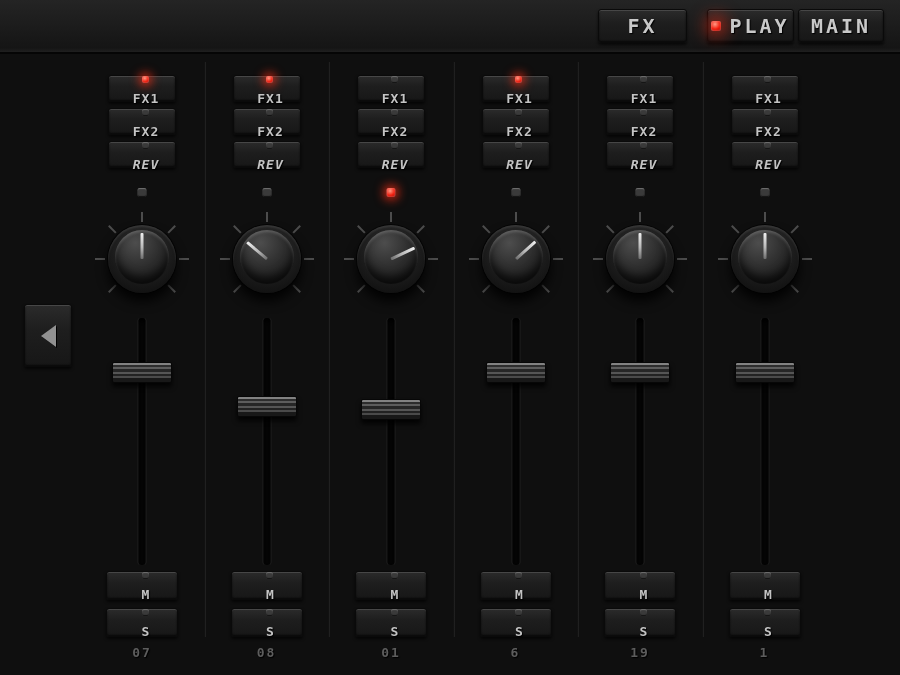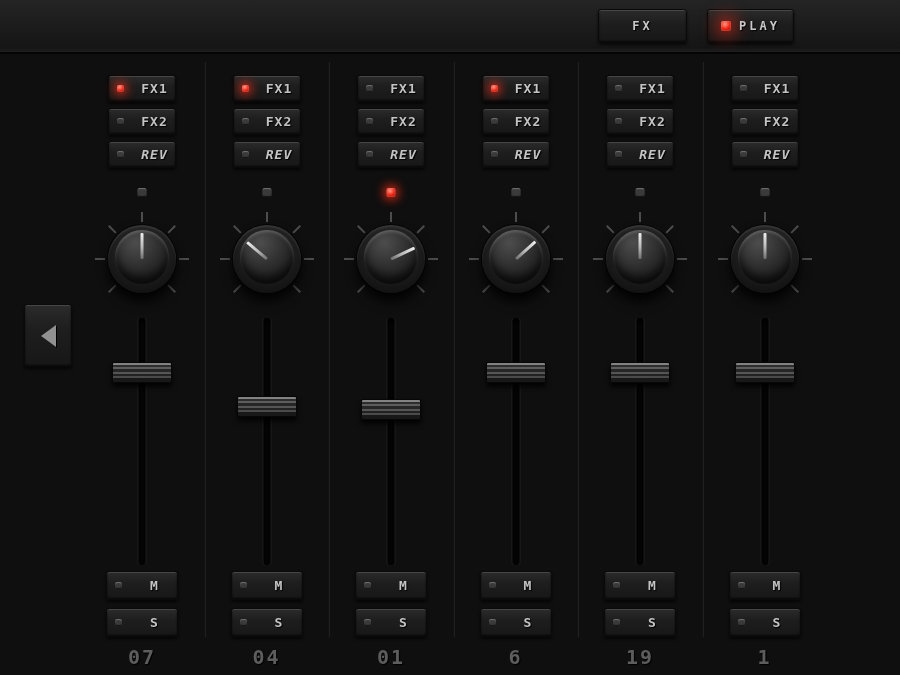--- a/index.html
+++ b/index.html
@@ -9,21 +9,21 @@
   
   .topbar{position:absolute;left:0;top:0;width:900px;height:52px;
           background:linear-gradient(180deg,#242424 0%,#1b1b1b 55%,#151515 92%,#1f1f1f 100%);
           border-bottom:2px solid #050505;}
   .btn{box-sizing:border-box;display:flex;align-items:center;justify-content:center;
        background:linear-gradient(180deg,#2b2b2b 0%,#1e1e1e 40%,#171717 100%);
        border:1px solid #0a0a0a;border-radius:3px;
        box-shadow:inset 0 1px 0 rgba(255,255,255,0.14),inset 0 -1px 2px rgba(0,0,0,0.7),0 2px 3px rgba(0,0,0,0.65);
        cursor:pointer;}
   .topbtn{position:absolute;top:9px;height:34px;gap:8px;}
-  .topbtn .btn-label{color:#c9c9c9;font-size:12px;font-weight:bold;letter-spacing:3px;
+  .topbtn .btn-label{color:#c9c9c9;font-size:20px;font-weight:bold;letter-spacing:3px;
                      text-shadow:1px 1px 1px #000;}
   .topbtn-fx{left:598px;width:89px;}
   .topbtn-play{left:707px;width:87px;}
   .topbtn-main{left:798px;width:86px;}
 
   
   .led{width:8px;height:8px;border-radius:2px;background:#3a3a3a;flex:none;
        box-shadow:inset 0 1px 1px rgba(255,255,255,0.28),inset 0 -1px 1px rgba(0,0,0,0.7);}
   .led.on{background:radial-gradient(circle at 40% 32%,#ff9a85,#ef1d0d 55%,#8f0400);
           box-shadow:0 0 10px 3px rgba(255,45,20,0.7),inset 0 0 2px rgba(255,255,255,0.5);}
@@ -34,21 +34,21 @@
   .panel{position:absolute;left:0;top:54px;width:900px;height:621px;}
   .nav-btn{position:absolute;left:24px;top:250px;width:48px;height:63px;}
   .tri{width:0;height:0;border-top:11px solid transparent;border-bottom:11px solid transparent;
        border-right:15px solid #919191;filter:drop-shadow(1px 1px 0 #000);}
 
   
   .channel{position:absolute;top:8px;width:124px;height:575px;}
   .divider{position:absolute;left:-1px;top:0;width:2px;height:575px;
            background:linear-gradient(90deg,#0a0a0a,#272727);}
   .sbtn{position:absolute;left:50%;transform:translateX(-50%);width:68px;height:27px;
-        justify-content:flex-start;padding:0 0 0 8px;gap:8px;}
+        justify-content:flex-start;padding:0 0 0 8px;gap:8px;flex-direction:column;}
   .sbtn .led{margin-right:2px;width:7px;height:7px;}
   .sbtn-label{flex:1;text-align:center;color:#c4c4c4;font-size:13px;font-weight:bold;
               letter-spacing:1px;text-shadow:1px 1px 1px #000;}
   .sbtn-fx1{top:13px;} .sbtn-fx2{top:46px;} .sbtn-rev{top:79px;font-style:italic;}
   .sbtn-m{top:509px;width:72px;height:29px;} .sbtn-s{top:546px;width:72px;height:29px;}
 
   .knob-led{position:absolute;left:50%;top:126px;transform:translateX(-50%);
             width:9px;height:9px;border-radius:2px;}
 
   .knob-area{position:absolute;left:50%;top:149px;transform:translateX(-50%);
@@ -79,35 +79,38 @@
         box-shadow:-1px 0 0 #202020,1px 0 0 #202020,inset 0 3px 5px #000;}
   .fader-handle{position:absolute;left:50%;transform:translateX(-50%);
         width:60px;height:21px;border-radius:2px;border:1px solid #070707;box-sizing:border-box;cursor:grab;
         background:linear-gradient(180deg,
           #828282 0%,#828282 8%,#2d2d2d 8%,#2d2d2d 22%,
           #5d5d5d 22%,#5d5d5d 32%,#262626 32%,#262626 46%,
           #555555 46%,#555555 56%,#222222 56%,#222222 70%,
           #4a4a4a 70%,#4a4a4a 78%,#181818 78%,#181818 100%);
         box-shadow:0 4px 5px rgba(0,0,0,0.8);}
   .channel-number{position:absolute;left:0;top:583px;width:100%;text-align:center;
-        color:#5d5d5d;font-size:20px;font-weight:bold;letter-spacing:2px;text-shadow:1px 1px 1px #000;}
+        color:#5d5d5d;font-size:13px;font-weight:bold;letter-spacing:2px;text-shadow:1px 1px 1px #000;}
 </style>
 </head>
 <body>
 
 <div class="screen">
 
   <div class="topbar">
     <div class="btn topbtn topbtn-fx">
       <span class="btn-label">FX</span>
     </div>
     <div class="btn topbtn topbtn-play">
       <span class="led play-led on"></span>
       <span class="btn-label">PLAY</span>
     </div>
+    <div class="btn topbtn topbtn-main">
+      <span class="btn-label">MAIN</span>
+    </div>
   </div>
 
   <div class="panel">
     <div class="btn nav-btn">
       <span class="tri"></span>
     </div>
     <div>
         <div class="channel" style="left: 80px;">
 
     <div class="btn sbtn sbtn-fx1">
@@ -194,21 +197,21 @@
 
     <div class="btn sbtn sbtn-m">
       <span class="led"></span>
       <span class="sbtn-label">M</span>
     </div>
     <div class="btn sbtn sbtn-s">
       <span class="led"></span>
       <span class="sbtn-label">S</span>
     </div>
 
-    <div class="channel-number">04</div>
+    <div class="channel-number">08</div>
   </div>
         <div class="channel" style="left: 329px;">
     <div class="divider"></div>
 
     <div class="btn sbtn sbtn-fx1">
       <span class="led"></span>
       <span class="sbtn-label">FX1</span>
     </div>
     <div class="btn sbtn sbtn-fx2">
       <span class="led"></span>

